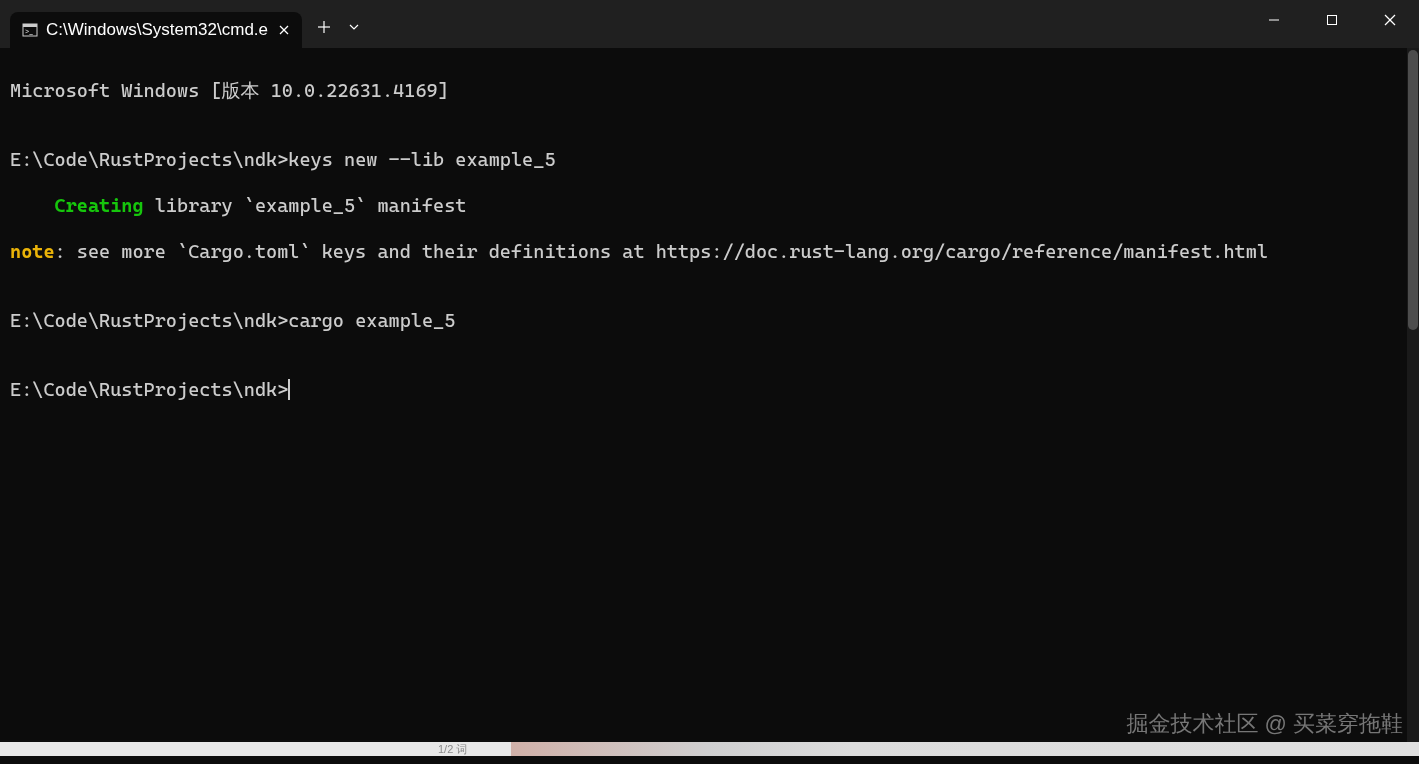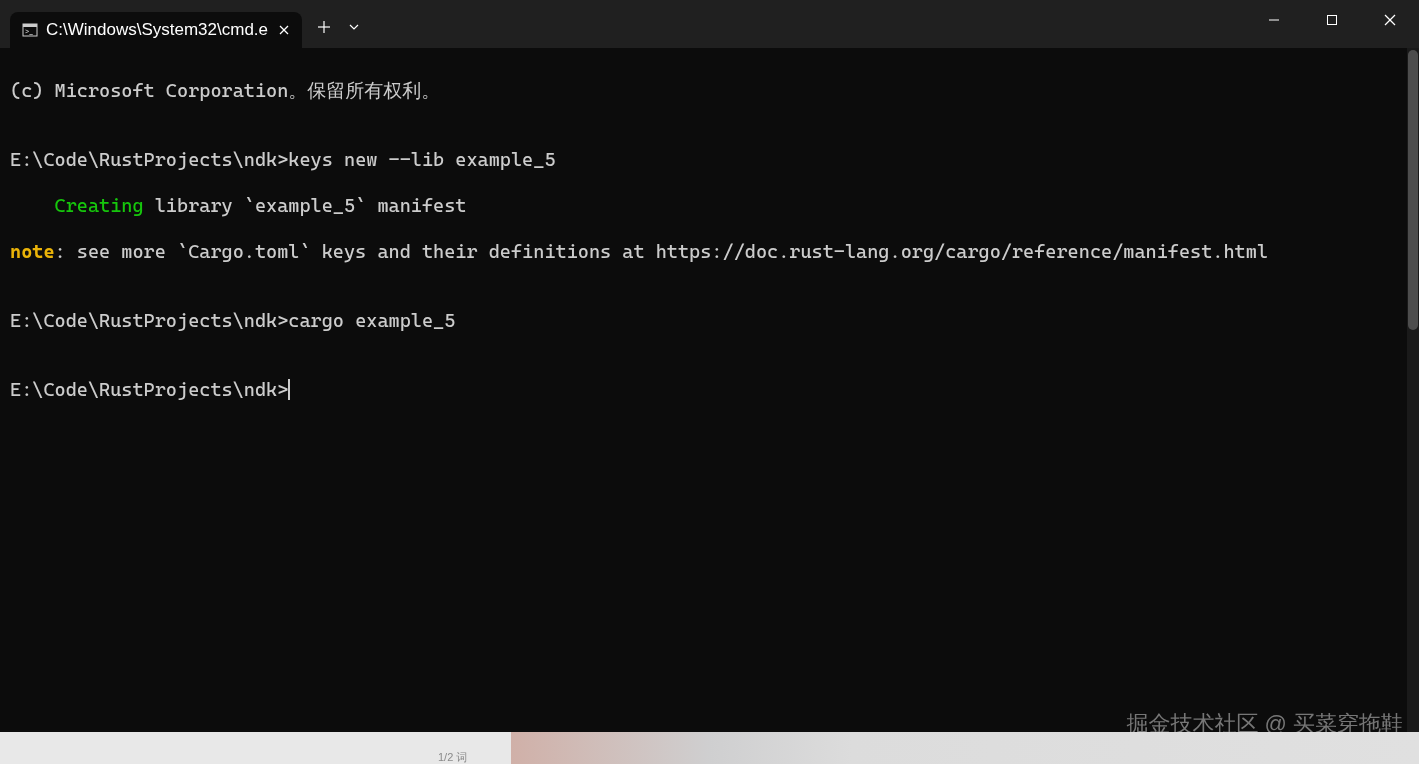--- a/index.html
+++ b/index.html
@@ -107,21 +107,21 @@
       color: #cccccc;
       white-space: pre;
       font-family: Consolas, "Cascadia Mono", monospace;
       letter-spacing: 0;
     }
     .line {
       display: block;
     }
     .green {
       color: #16c60c;
-      font-weight: normal;
+      font-weight: bold;
       margin-top: 28px;
     }
     .cyan {
       color: #eab308;
       font-weight: bold;
     }
     .cursor {
       display: inline-block;
       width: 2px;
       height: 21px;
@@ -151,24 +151,24 @@
       position: absolute;
       right: 1px;
       top: 50px;
       width: 10px;
       height: 280px;
       background: #4d4d4d;
       border-radius: 5px;
     }
     .bottom-strip {
       position: absolute;
-      bottom: 0;
+      bottom: 8px;
       left: 0;
       width: 100%;
-      height: 32px;
+      height: 14px;
       background: linear-gradient(to right, #e8e8e8 0%, #e8e8e8 36%, #d0b0a8 36%, #cfcfd0 50%, #dcdcdc 60%, #e0e0e0 100%);
     }
     .bottom-text {
       position: absolute;
       bottom: -1px;
       left: 438px;
       color: #8a8a8a;
       font-size: 11px;
       font-family: sans-serif;
     }
@@ -220,21 +220,21 @@
     <div class="win-btn">
       <svg width="12" height="12" viewBox="0 0 12 12">
         <line x1="1" y1="1" x2="11" y2="11" stroke="#ffffff" stroke-width="1.2"></line>
         <line x1="11" y1="1" x2="1" y2="11" stroke="#ffffff" stroke-width="1.2"></line>
       </svg>
     </div>
   </div>
 </div>
 
 <div class="terminal-content">
-<span class="line">(c) Microsoft Corporation。保留所有权利。</span>
+<span class="line">Microsoft Windows [版本 10.0.22631.4169]</span>
 <span class="line"></span>
 <span class="line"><span>E:\Code\RustProjects\ndk&gt;</span><span>keys new --lib example_5</span></span>
 <span class="line"><span>    </span><span class="green">Creating</span><span> library `example_5` manifest</span></span>
 <span class="line"><span class="cyan">note</span><span>: see more `Cargo.toml` keys and their definitions at https://doc.rust-lang.org/cargo/reference/manifest.html</span></span>
 <span class="line"></span>
 <span class="line"><span>E:\Code\RustProjects\ndk&gt;</span><span>cargo example_5</span></span>
 <span class="line"></span>
 <span class="line"><span>E:\Code\RustProjects\ndk&gt;</span><span class="cursor"></span></span>
 </div>
 

